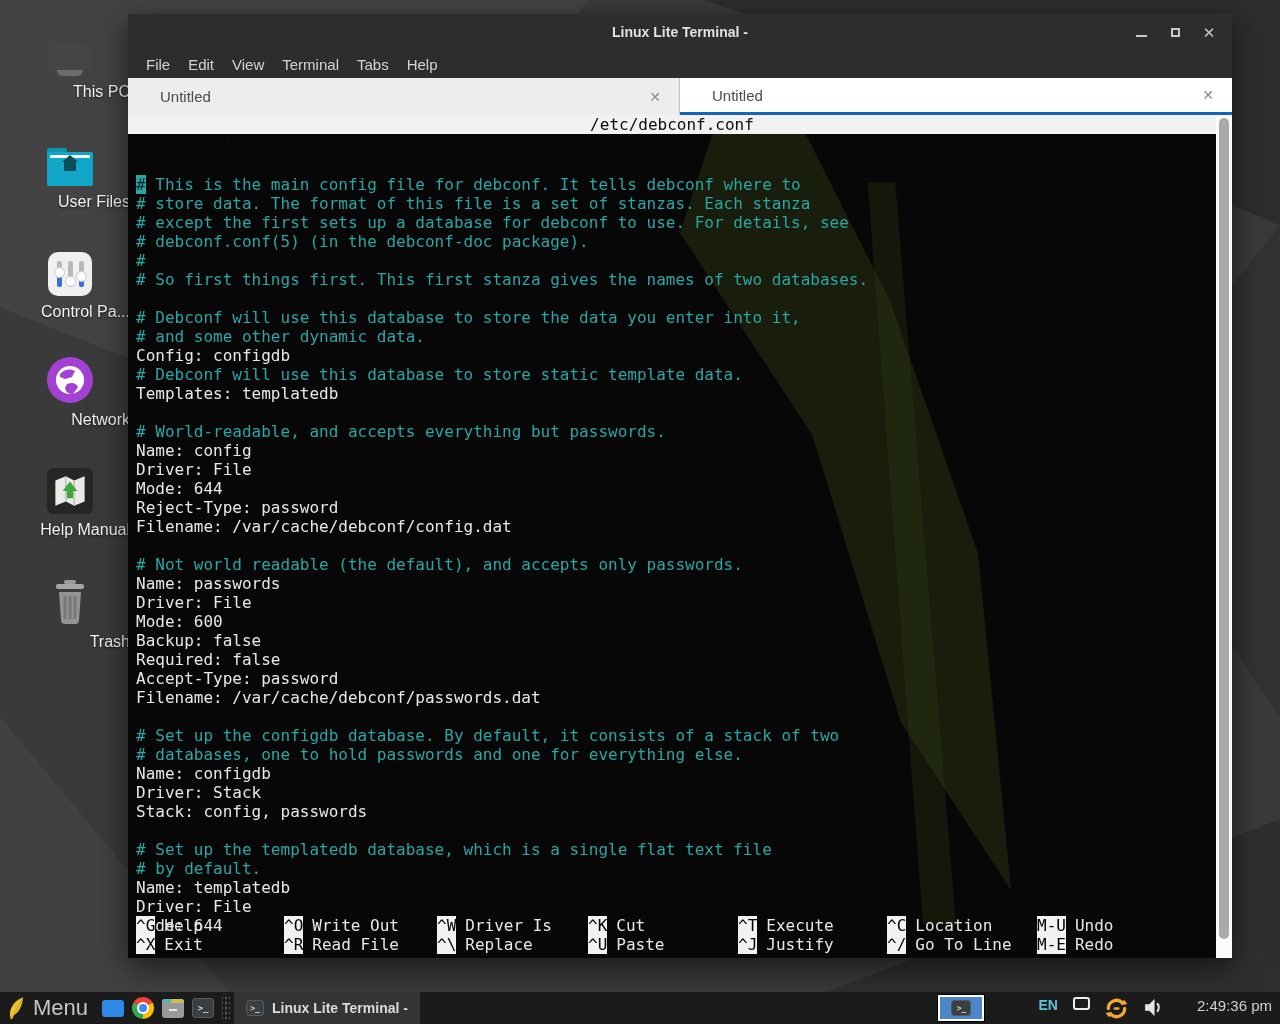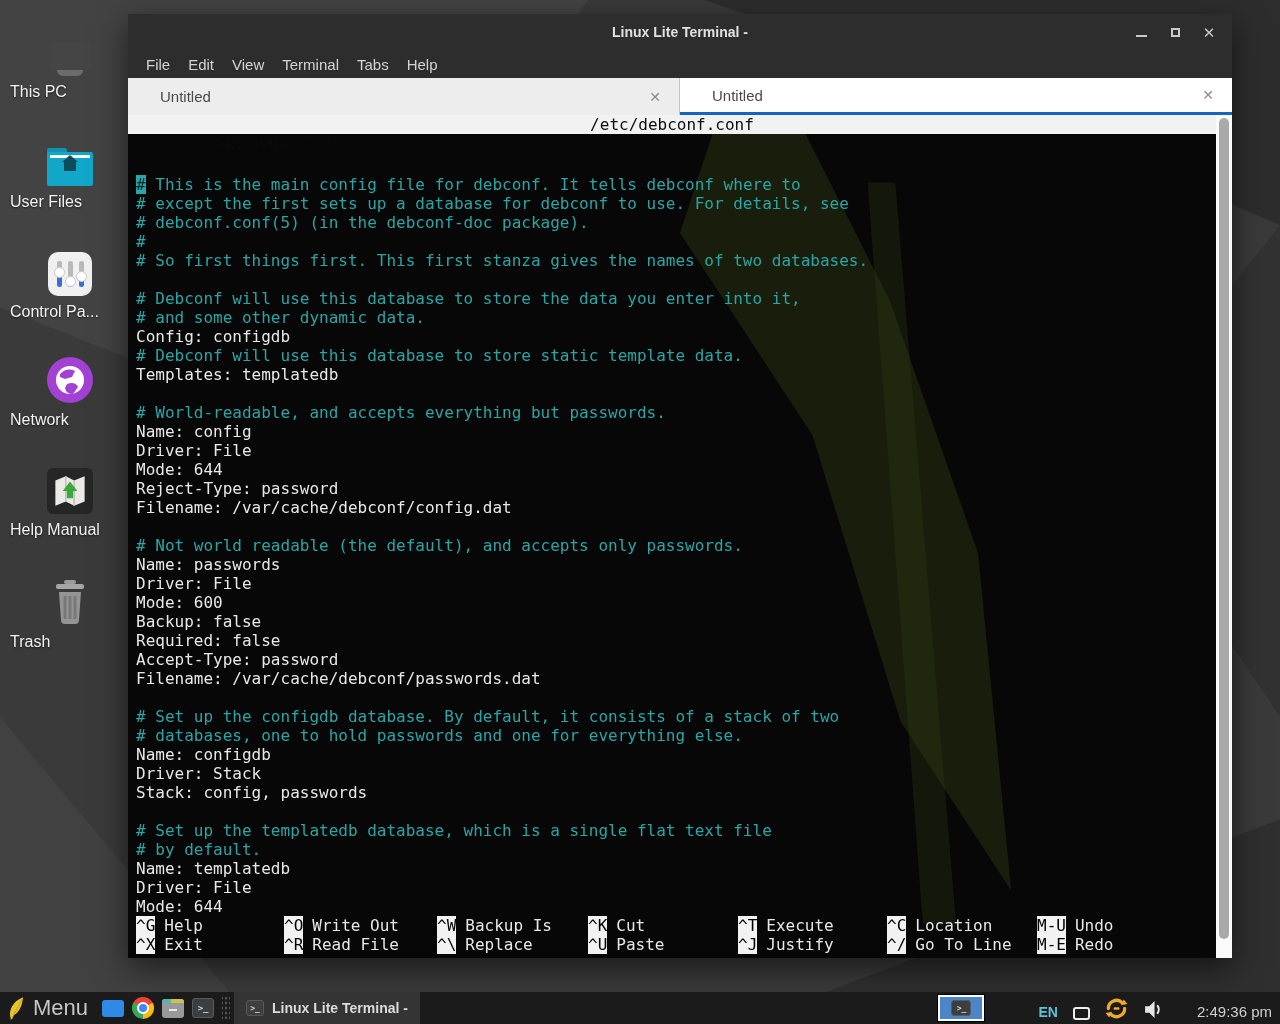--- a/index.html
+++ b/index.html
@@ -7,21 +7,21 @@
               font-family:"Liberation Sans","DejaVu Sans",sans-serif; }
   .wallpaper { position:absolute; inset:0; background:#3a3a3a; }
   .wp { position:absolute; inset:0; }
   .wp1 { background:#434343; clip-path:polygon(0 0,46% 0,20% 40%,0 30%); }
   .wp2 { background:#2d2d2d; clip-path:polygon(55% 0,100% 0,100% 22%,74% 8%); }
   .wp3 { background:#323232; clip-path:polygon(100% 22%,100% 70%,86% 44%); }
   .wp4 { background:#414141; clip-path:polygon(0 70%,20% 100%,0 100%); }
   .wp5 { background:#2f2f2f; clip-path:polygon(58% 100%,100% 80%,100% 100%); }
 
   
-  .dicon { position:absolute; left:10px; width:120px; text-align:left; cursor:default; }
+  .dicon { position:absolute; left:10px; width:120px; text-align:right; cursor:default; }
   .dicon .gfx { height:52px; display:flex; align-items:flex-end; justify-content:center; margin-bottom:7px; }
   .dlabel { color:#f2f2f2; font-size:16px; text-shadow:0 1px 2px rgba(0,0,0,.65); }
   .pc-screen { width:42px; height:28px; background:#454545; border-radius:4px; }
   .pc-base { width:26px; height:6px; background:#6c6c6c; border-radius:0 0 6px 6px; margin:-1px auto 0; }
   .folder { position:relative; width:46px; height:38px; }
   .folder-tab { position:absolute; top:0; left:0; width:20px; height:7px; background:#0f93b4; border-radius:2px 2px 0 0; }
   .folder-body { position:absolute; top:4px; width:46px; height:34px; background:#12a7c9; border-radius:2px; }
   .folder-stripe { position:absolute; top:3px; left:3px; right:3px; height:3px; background:#fff; border-radius:1px; }
   .house { position:absolute; left:17px; top:14px; width:12px; height:9px; background:#0a4e5e; }
   .house::before { content:''; position:absolute; top:-7px; left:-2px; border-left:8px solid transparent;
@@ -98,21 +98,21 @@
   .handle { width:8px; height:22px; margin:0 4px;
             background-image:radial-gradient(circle,#6d6d6d 1px,transparent 1.2px);
             background-size:4px 5px; background-position:center; }
   .taskbtn { display:flex; align-items:center; gap:8px; height:32px; padding:0 12px;
              background:#343434; color:#dcdcdc; font-size:14px; font-weight:600; }
   .taskbtn .termicon { width:18px; height:16px; font-size:8px; }
   .spacer { flex:1; }
   .pager { width:46px; height:26px; background:#4c86c8; border:2px solid #fff; outline:1px solid #000;
            display:flex; align-items:center; justify-content:center; margin-right:54px; }
   .pager .termicon { width:20px; height:16px; font-size:8px; }
-  .tray { display:flex; align-items:flex-end; gap:15px; padding-right:8px; }
+  .tray { display:flex; align-items:flex-start; gap:15px; padding-right:8px; }
   .kbd { color:#5ec1d8; font-size:14px; font-weight:700; }
   .trayrect { width:17px; height:13px; border:2px solid #ededed; border-radius:3px; }
   .clock { color:#cfcfcf; font-size:15px; margin-left:18px; }
 </style>
 </head>
 <body>
 
 <div class="wallpaper">
   <div class="wp wp1"></div>
   <div class="wp wp2"></div>
@@ -226,20 +226,21 @@
   </div>
   <div class="termwrap mono">
     <div class="feather1"></div>
     <div class="feather2"></div>
     <div class="nano-header">
       <span class="nano-version">GNU nano 7.2</span>
       <span class="nano-path">/etc/debconf.conf</span>
     </div>
     <div class="nano-lines">
         <div class="tline c"><span class="cursor">#</span> This is the main config file for debconf. It tells debconf where to</div>
+        <div class="tline c"># store data. The format of this file is a set of stanzas. Each stanza</div>
         <div class="tline c"># except the first sets up a database for debconf to use. For details, see</div>
         <div class="tline c"># debconf.conf(5) (in the debconf-doc package).</div>
         <div class="tline c">#</div>
         <div class="tline c"># So first things first. This first stanza gives the names of two databases.</div>
         <div class="tline">&nbsp;</div>
         <div class="tline c"># Debconf will use this database to store the data you enter into it,</div>
         <div class="tline c"># and some other dynamic data.</div>
         <div class="tline">Config: configdb</div>
         <div class="tline c"># Debconf will use this database to store static template data.</div>
         <div class="tline">Templates: templatedb</div>
@@ -269,21 +270,21 @@
         <div class="tline c"># Set up the templatedb database, which is a single flat text file</div>
         <div class="tline c"># by default.</div>
         <div class="tline">Name: templatedb</div>
         <div class="tline">Driver: File</div>
         <div class="tline">Mode: 644</div>
       </div>
     <div class="nano-footer">
         <div class="srow">
           <div class="scell"><span class="skey">^G</span><span class="slbl">Help</span></div>
           <div class="scell"><span class="skey">^O</span><span class="slbl">Write Out</span></div>
-          <div class="scell"><span class="skey">^W</span><span class="slbl">Backup Is</span></div>
+          <div class="scell"><span class="skey">^W</span><span class="slbl">Driver Is</span></div>
           <div class="scell"><span class="skey">^K</span><span class="slbl">Cut</span></div>
           <div class="scell"><span class="skey">^T</span><span class="slbl">Execute</span></div>
           <div class="scell"><span class="skey">^C</span><span class="slbl">Location</span></div>
           <div class="scell"><span class="skey">M-U</span><span class="slbl">Undo</span></div>
         </div>
         <div class="srow">
           <div class="scell"><span class="skey">^X</span><span class="slbl">Exit</span></div>
           <div class="scell"><span class="skey">^R</span><span class="slbl">Read File</span></div>
           <div class="scell"><span class="skey">^\</span><span class="slbl">Replace</span></div>
           <div class="scell"><span class="skey">^U</span><span class="slbl">Paste</span></div>

